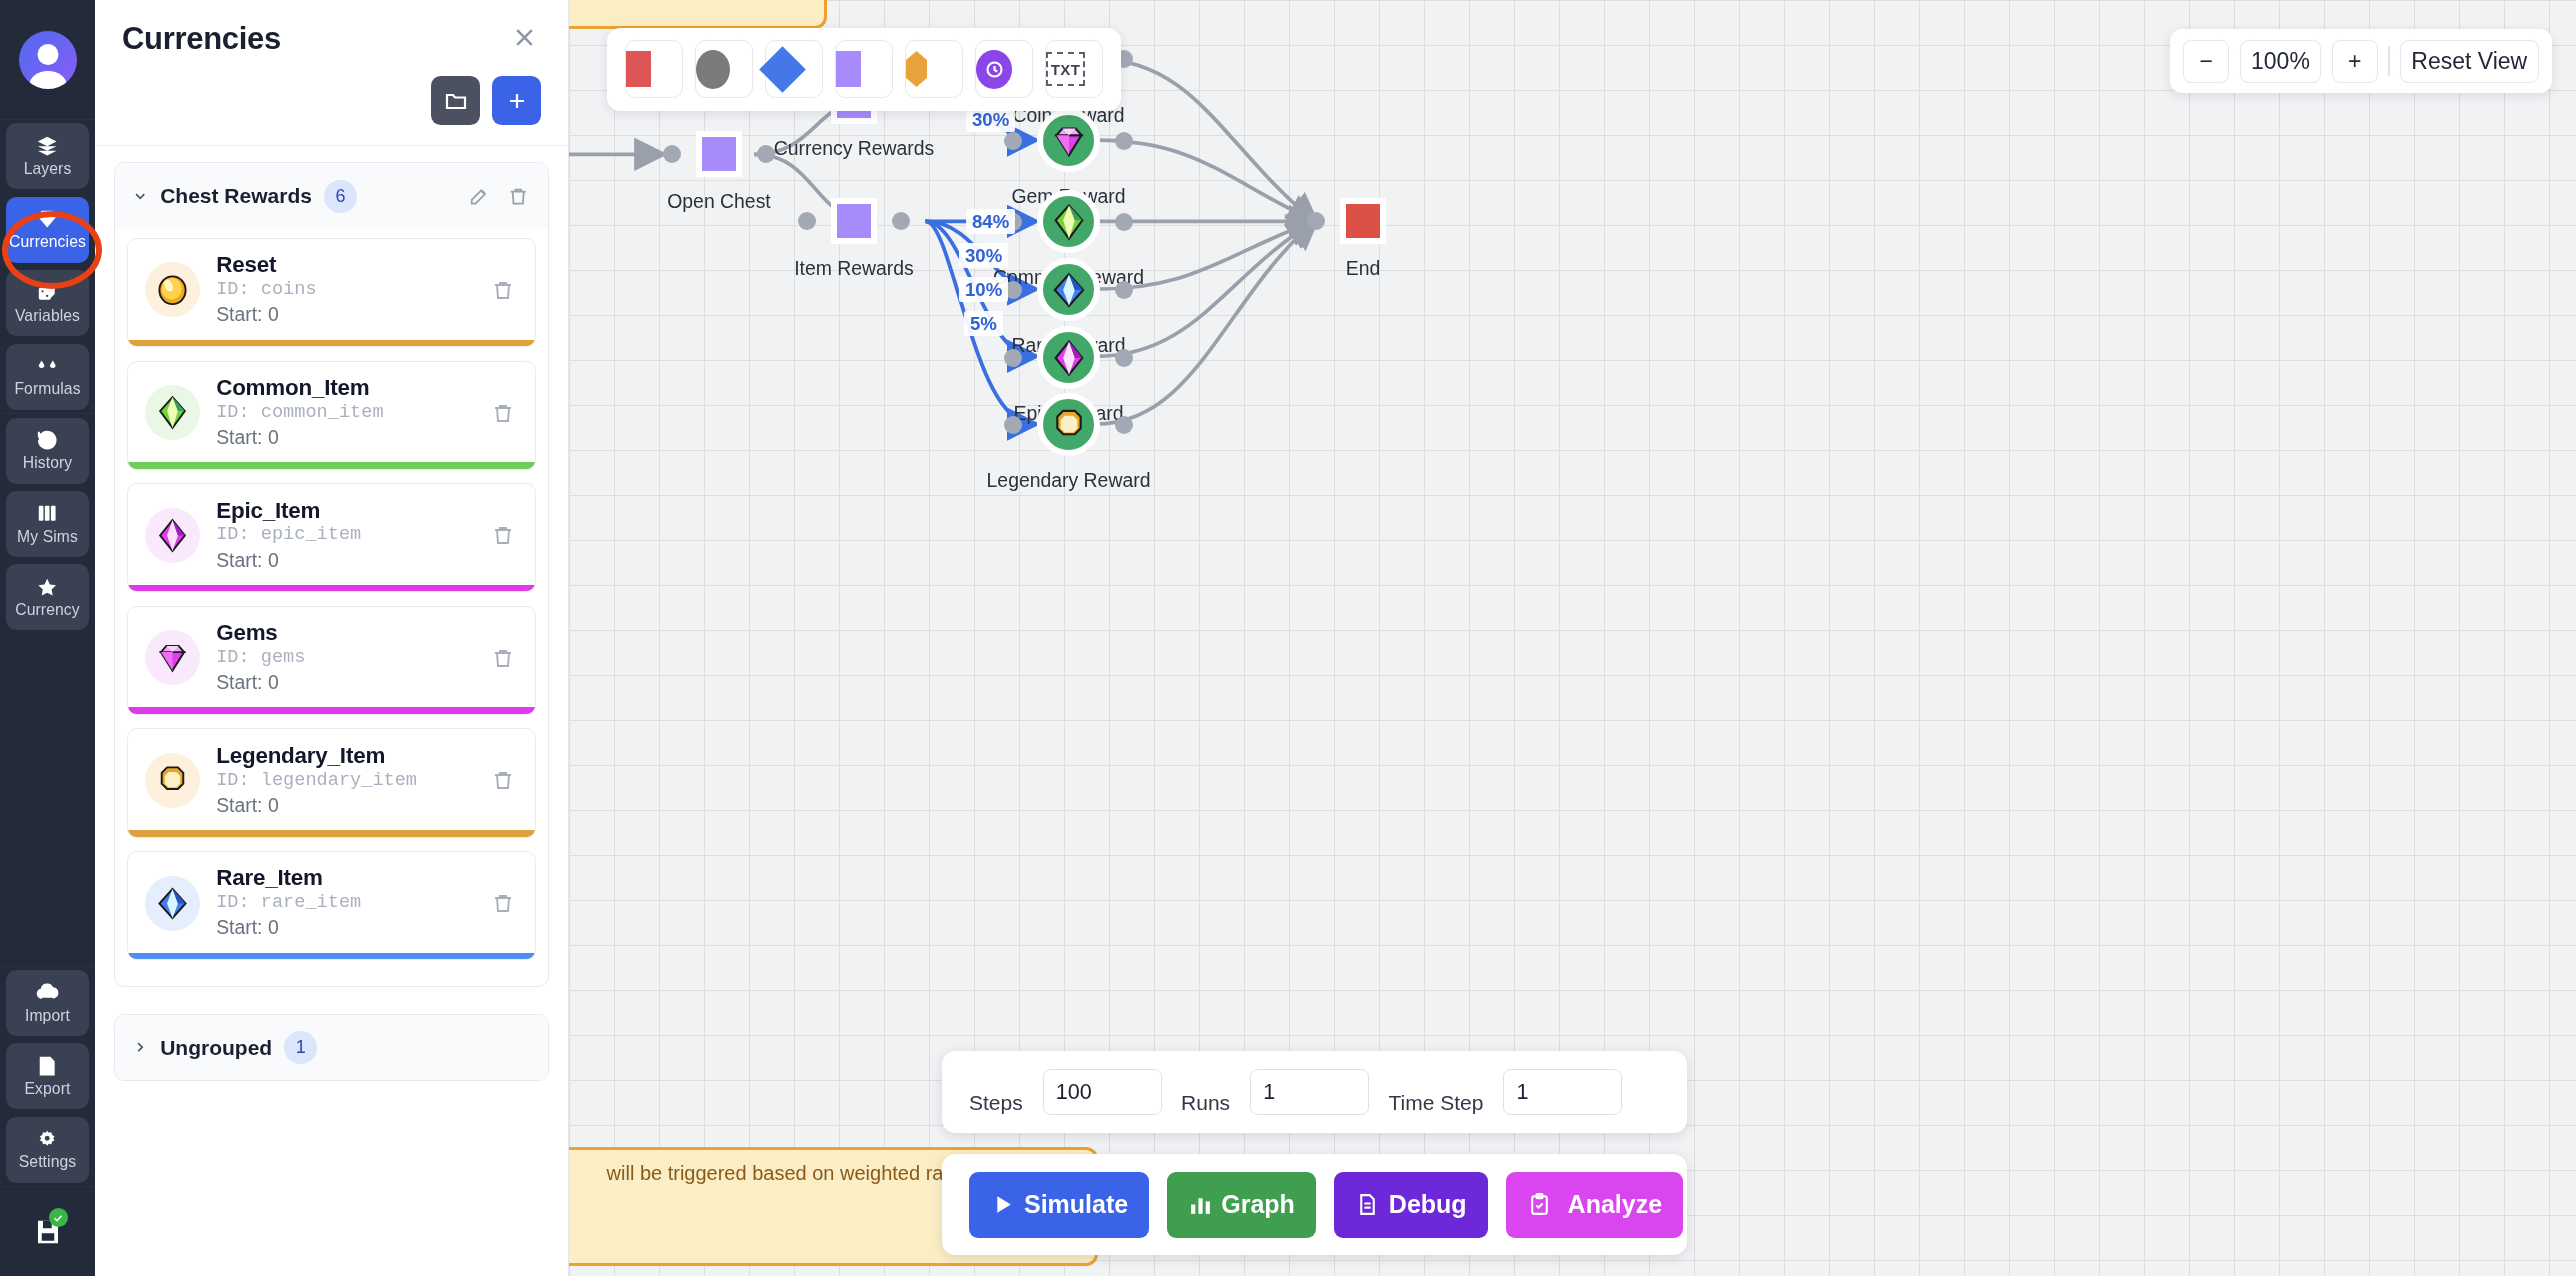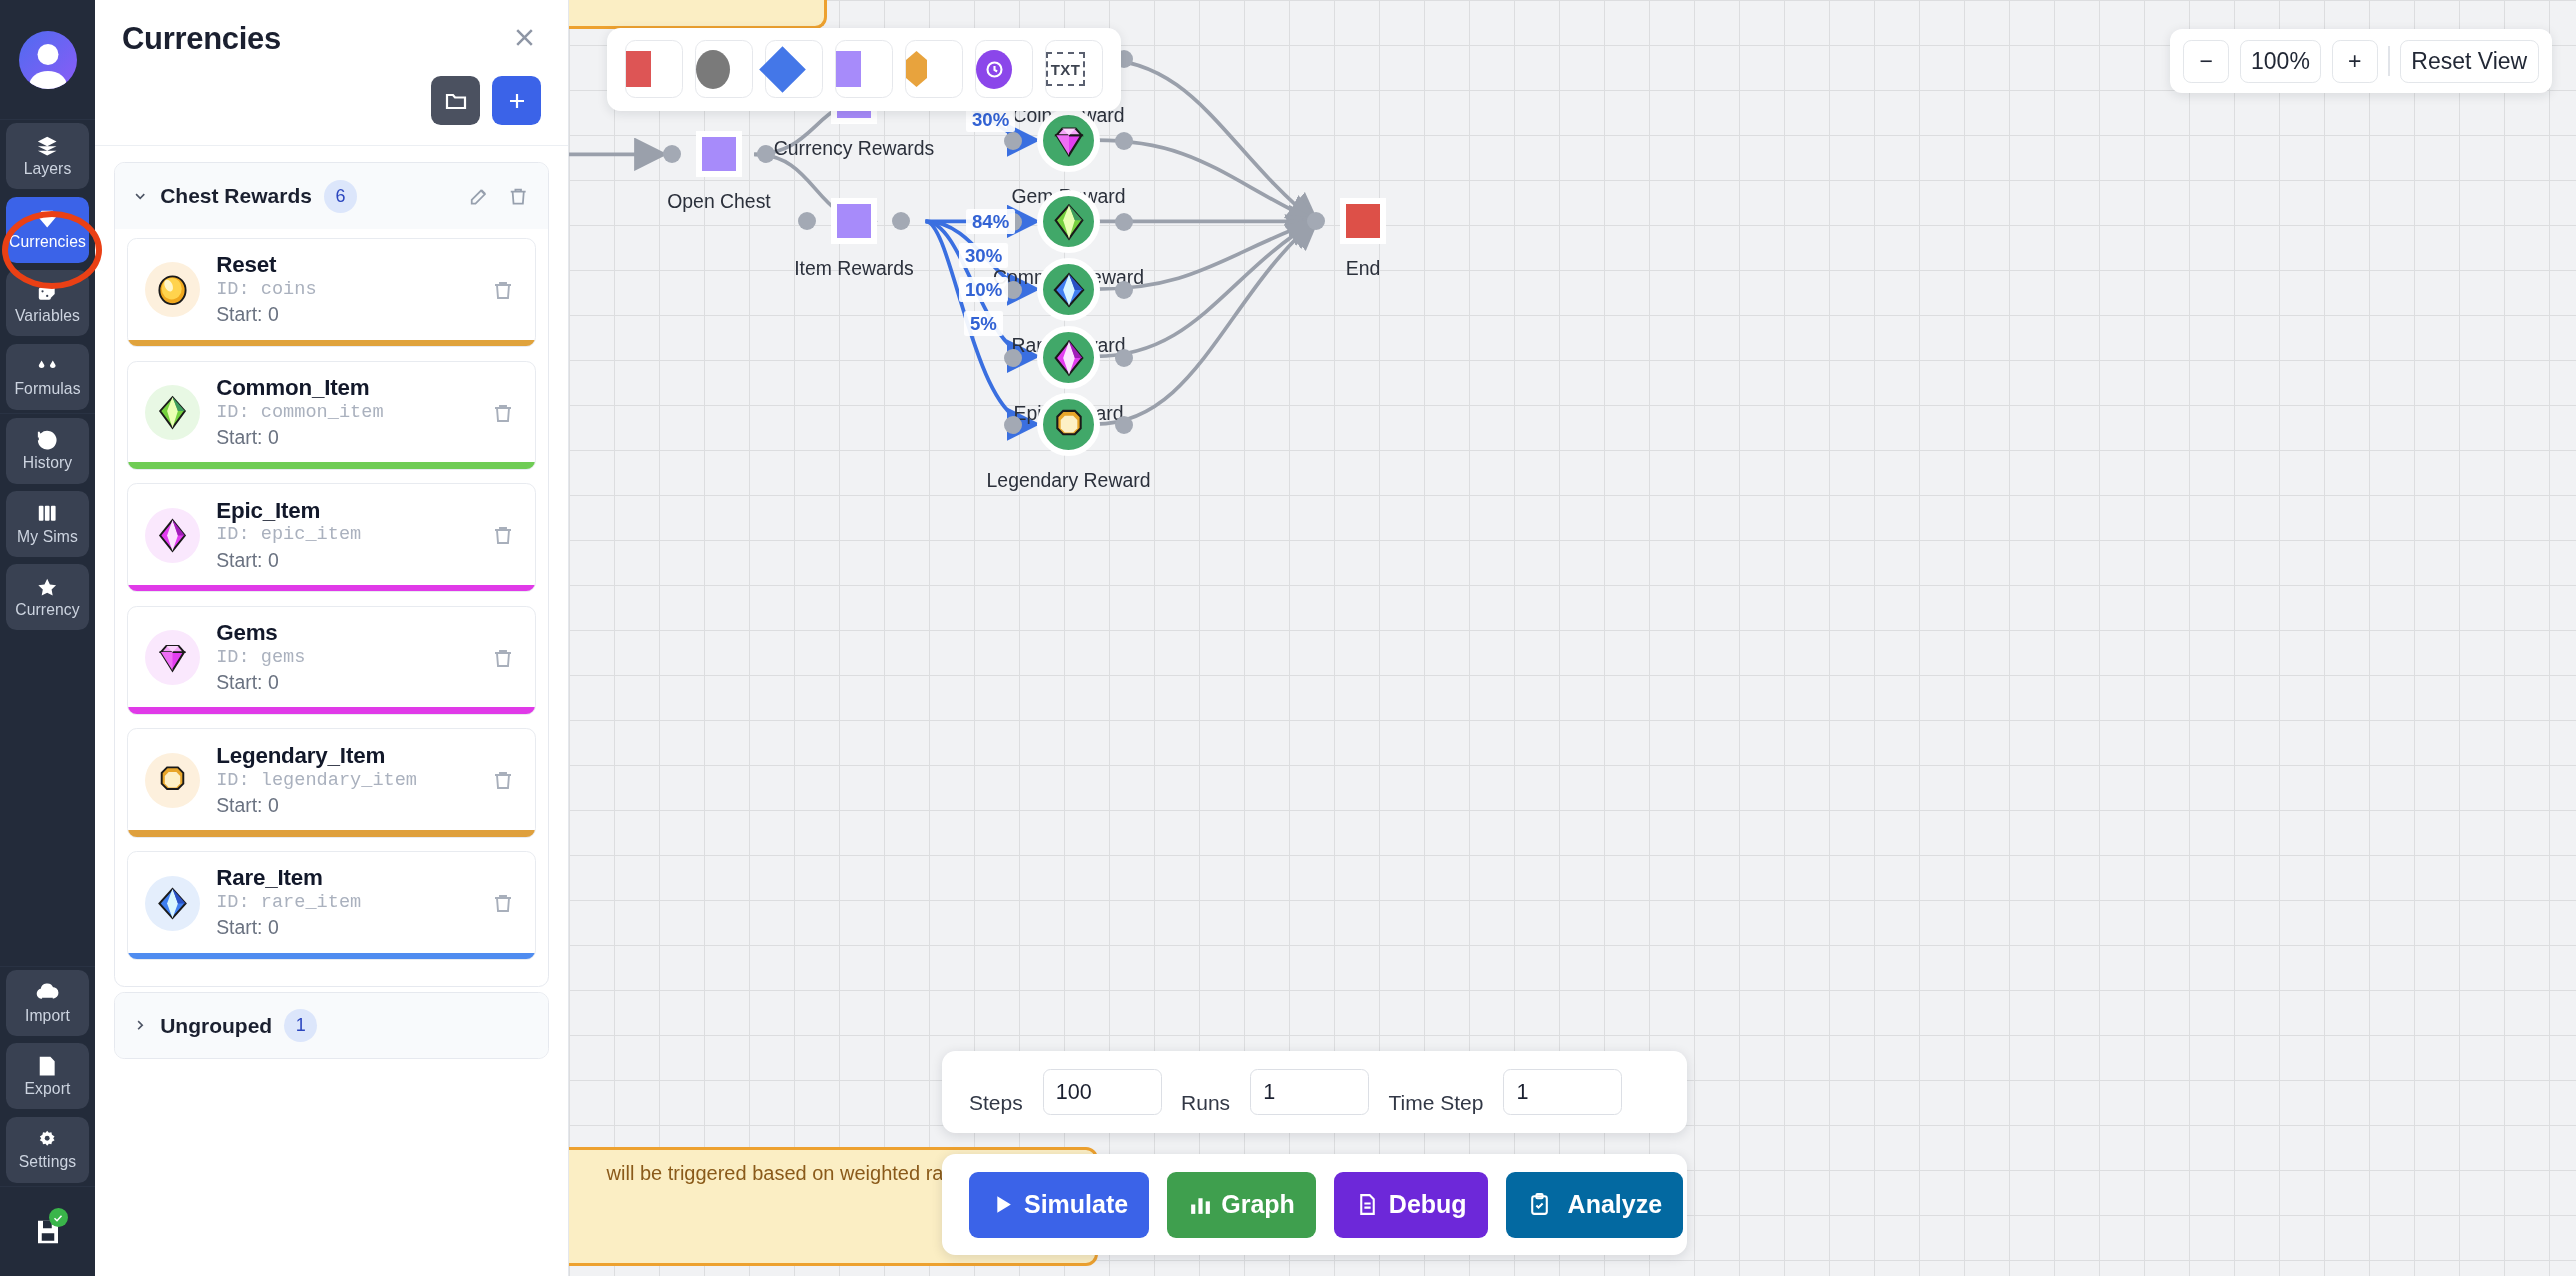--- a/index.html
+++ b/index.html
@@ -66,21 +66,21 @@
   .close-x svg { width: 25px; height: 25px; stroke: #8e96a5; stroke-width: 2.4; fill:none; }
   .panel-actions { display: flex; justify-content: flex-end; gap: 12px; margin-top: 19.4px; }
   .btn-sq { width: 49px; height: 49px; border-radius: 9.7px; display:flex; align-items:center; justify-content:center; cursor:pointer; border:none; }
   .btn-sq.dark { background: #4b5160; }
   .btn-sq.blue { background: #3b63e8; }
   .btn-sq svg { width: 24px; height: 24px; fill: none; stroke: #fff; stroke-width: 2.2; }
 
   .panel-body { flex: 1; overflow: hidden; padding: 16.4px 19.4px; }
 
   .group {
-    border: 0.7px solid #e6e9ef; border-radius: 10.4px; margin-bottom: 5px; overflow:hidden; background:#fff;
+    border: 0.7px solid #e6e9ef; border-radius: 10.4px; margin-bottom: 27px; overflow:hidden; background:#fff;
   }
   .group-head {
     display: flex; align-items: center; gap: 12px; padding: 16.4px 16.4px;
     background: #f8fafc; cursor: pointer;
   }
   .chev { width: 16.4px; height: 16.4px; display:flex; align-items:center; justify-content:center; }
   .chev svg { width: 16.4px; height: 16.4px; stroke: #4e5565; stroke-width: 2.4; fill:none; }
   .group-name { font-size: 21px; font-weight: 600; color: #1b2030; }
   .count-badge {
     min-width: 33px; height: 33px; padding: 0 9px; border-radius: 16.4px; background: #dce6fb;
@@ -214,21 +214,21 @@
   .act-btn {
     height: 66px; border-radius: 9px; border:none; cursor:pointer;
     display:flex; align-items:center; justify-content:center; gap: 9px;
     color:#fff; font-size: 25px; font-weight: 600; padding: 0 21px;
     font-family: "Liberation Sans", sans-serif;
   }
   .act-btn svg { width: 25px; height: 25px; }
   .act-simulate { background:#3b63e8; }
   .act-graph { background:#3f9f4e;gap:8px; }
   .act-debug { background:#6d28d9; }
-  .act-analyze { background:#0369a1;gap:16px; }
+  .act-analyze { background:#d946ef;gap:16px; }
 </style>
 </head>
 <body>
 
 <div id="app">
 
   <div id="rail">
     <div class="avatar-wrap">
       <div class="avatar"></div>
     </div>

